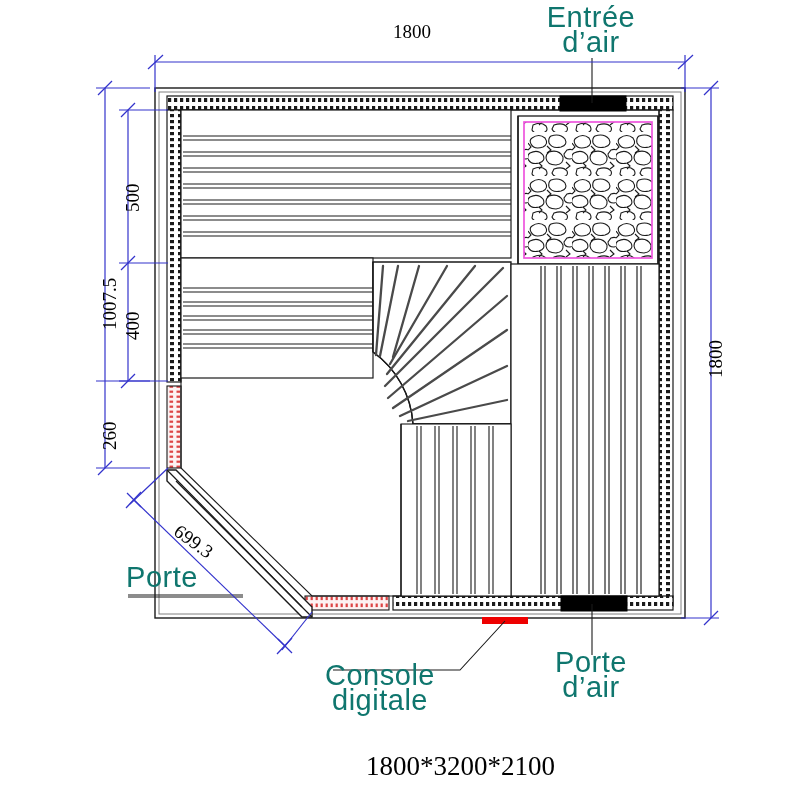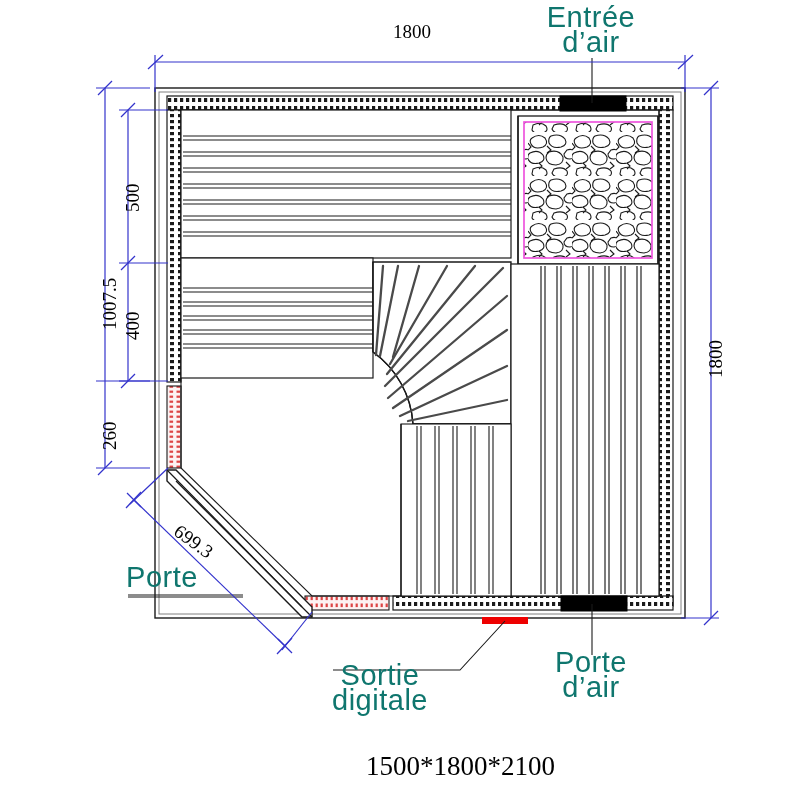--- a/index.html
+++ b/index.html
@@ -307,26 +307,26 @@
   </g>
 
 </svg>
 
 <div class="lbl" style="left:516px; top:5px; width:150px;">Entrée
 d’air</div>
 
 <div class="lbl" style="left:516px; top:650px; width:150px;">Porte
 d’air</div>
 
-<div class="lbl" style="left:250px; top:663px; width:260px;">Sortie
+<div class="lbl" style="left:250px; top:663px; width:260px;">Console
 digitale</div>
 
 <div class="lbl" style="left:112px; top:565px; width:100px; text-align:center;">Porte</div>
 
-<div class="title-lbl" style="left:366px; top:751px;">1500*1800*2100</div>
+<div class="title-lbl" style="left:366px; top:751px;">1800*3200*2100</div>
 
 <div class="dim-lbl" style="left:393px; top:22px;">1800</div>
 
 <div class="dim-lbl rot90" style="left:706px; top:378px;">1800</div>
 
 <div class="dim-lbl rot90" style="left:100px; top:330px;">1007.5</div>
 
 <div class="dim-lbl rot90" style="left:123px; top:212px;">500</div>
 
 <div class="dim-lbl rot90" style="left:123px; top:340px;">400</div>

